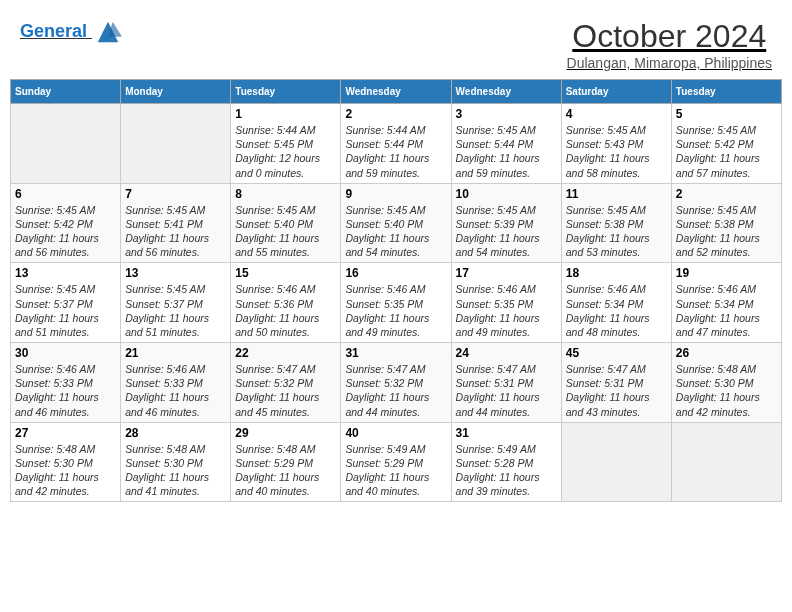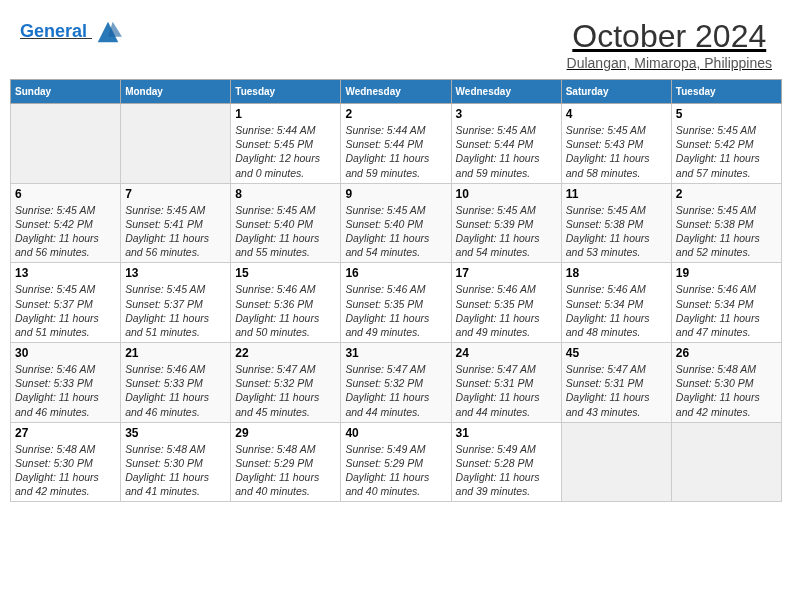--- a/index.html
+++ b/index.html
@@ -238,21 +238,21 @@
           <span class="day-number">26</span>
           <div class="day-info">Sunrise: 5:48 AM<br>Sunset: 5:30 PM<br>Daylight: 11 hours<br>and 42 minutes.</div>
         </td>
       </tr>
       <tr>
         <td>
           <span class="day-number">27</span>
           <div class="day-info">Sunrise: 5:48 AM<br>Sunset: 5:30 PM<br>Daylight: 11 hours<br>and 42 minutes.</div>
         </td>
         <td>
-          <span class="day-number">35</span>
+          <span class="day-number">28</span>
           <div class="day-info">Sunrise: 5:48 AM<br>Sunset: 5:30 PM<br>Daylight: 11 hours<br>and 41 minutes.</div>
         </td>
         <td>
           <span class="day-number">29</span>
           <div class="day-info">Sunrise: 5:48 AM<br>Sunset: 5:29 PM<br>Daylight: 11 hours<br>and 40 minutes.</div>
         </td>
         <td>
           <span class="day-number">40</span>
           <div class="day-info">Sunrise: 5:49 AM<br>Sunset: 5:29 PM<br>Daylight: 11 hours<br>and 40 minutes.</div>
         </td>

